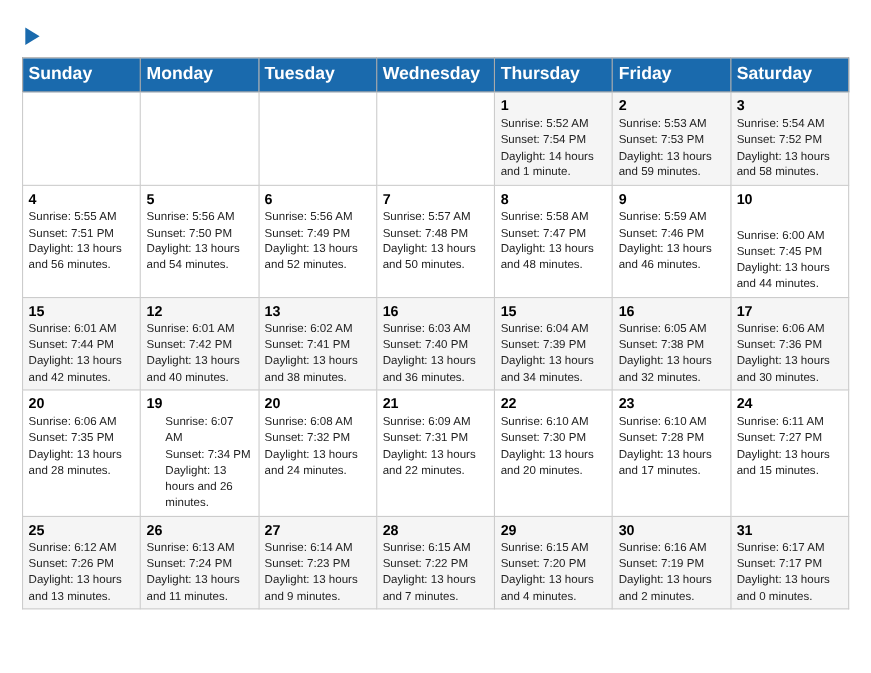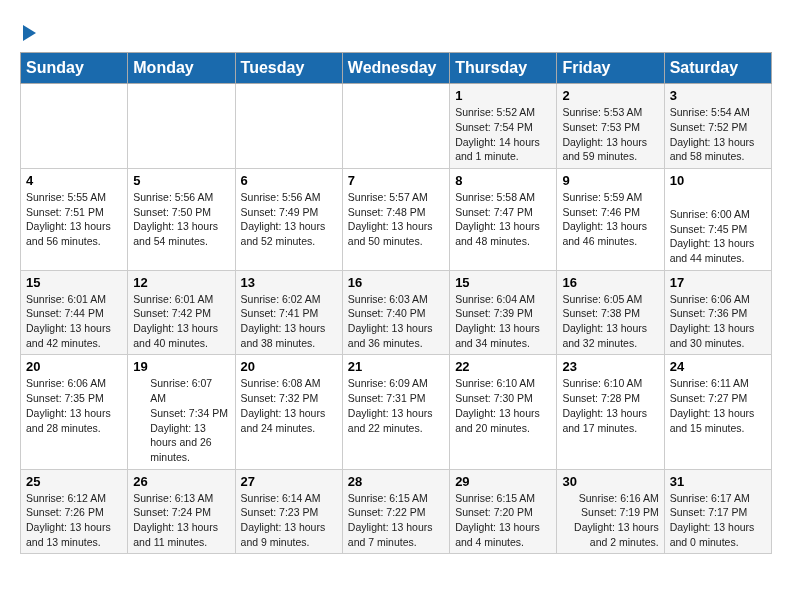--- a/index.html
+++ b/index.html
@@ -289,21 +289,21 @@
 Daylight: 13 hours and 7 minutes.</div>
         </td>
         <td>
           <div class="day-num">29</div>
           <div class="day-info" style="white-space: pre-line;">Sunrise: 6:15 AM
 Sunset: 7:20 PM
 Daylight: 13 hours and 4 minutes.</div>
         </td>
         <td>
           <div class="day-num">30</div>
-          <div class="day-info" style="white-space: pre-line; text-align: right;">Sunrise: 6:16 AM
+          <div class="day-info" style="white-space: pre-line;">Sunrise: 6:16 AM
 Sunset: 7:19 PM
 Daylight: 13 hours and 2 minutes.</div>
         </td>
         <td>
           <div class="day-num">31</div>
           <div class="day-info" style="white-space: pre-line;">Sunrise: 6:17 AM
 Sunset: 7:17 PM
 Daylight: 13 hours and 0 minutes.</div>
         </td>
       </tr>

